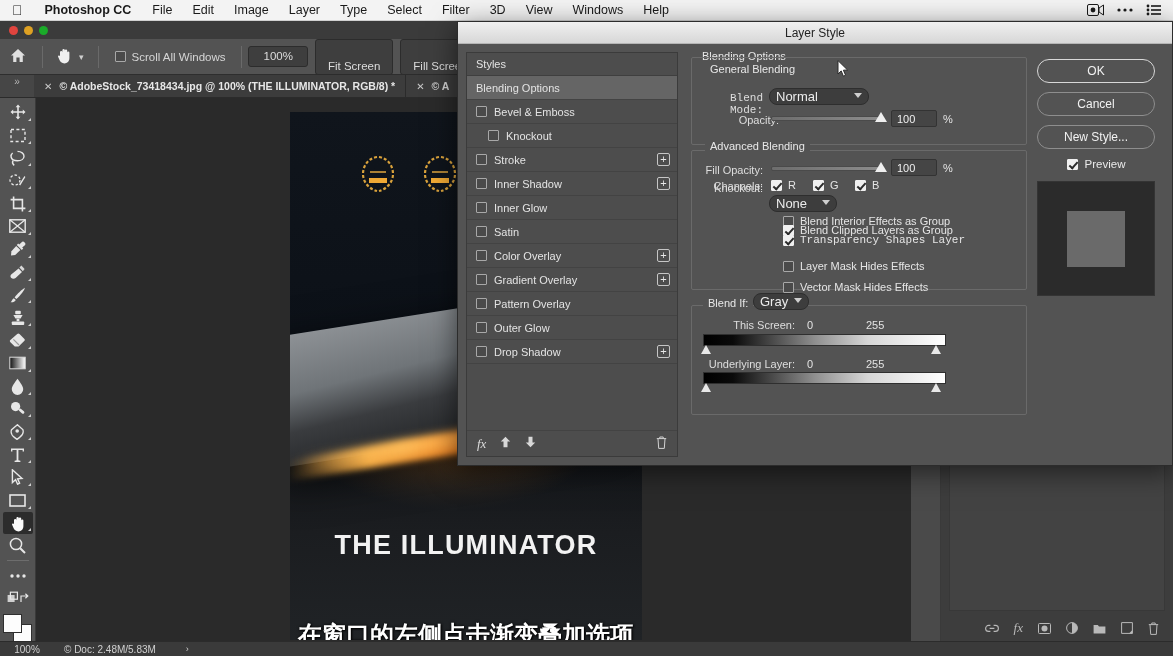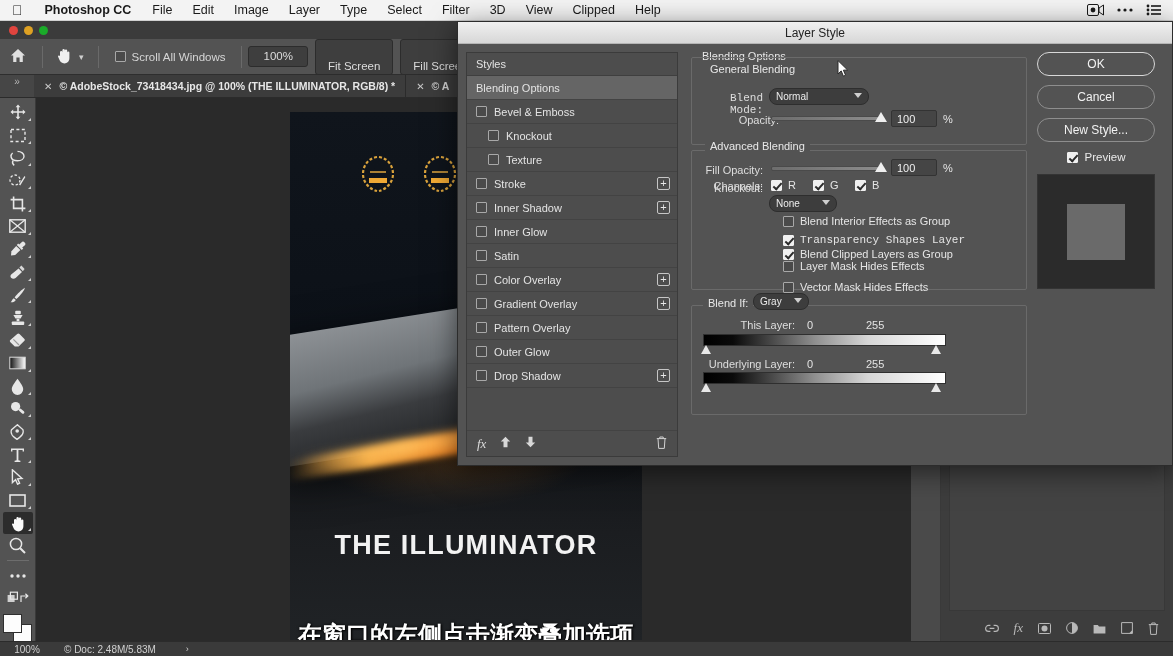--- a/index.html
+++ b/index.html
@@ -228,21 +228,21 @@
   
   .opt-pane {
     position: absolute; left: 233px; top: 8px; width: 336px; bottom: 8px;
     color: #e0e0e0; font-size: 11px;
   }
   .grouptitle { position: absolute; font-size: 11px; color: #e8e8e8; background: #535353; padding: 0 5px; }
   .fieldset { position: absolute; border: 1px solid #6a6a6a; border-radius: 2px; }
   .lbl { position: absolute; text-align: right; font-size: 11px; color: #dedede; }
   .selectbox {
     position: absolute; background: #3d3d3d; border: 1px solid #2e2e2e; border-radius: 8px;
-    height: 17px; line-height: 16px; padding-left: 6px; font-size: 10px; color: #ececec;
+    height: 17px; line-height: 16px; padding-left: 6px; font-size: 13px; color: #ececec;
   }
   .selectbox .cv { position: absolute; right: 6px; top: 4px; width: 0; height: 0;
     border-left: 4px solid transparent; border-right: 4px solid transparent; border-top: 5px solid #cfcfcf; }
   .slidertrack {
     position: absolute; height: 5px; border-radius: 2px;
     background: linear-gradient(90deg,#6d6d6d,#8c8c8c);
     border: 1px solid #4a4a4a;
   }
   .sliderknob {
     position: absolute; width: 0; height: 0;
@@ -263,21 +263,21 @@
   }
   .stopL, .stopR {
     position: absolute; width: 0; height: 0;
     border-left: 5px solid transparent; border-right: 5px solid transparent;
     border-bottom: 9px solid #e8e8e8;
   }
 
   
   .btncol { position: absolute; right: 10px; top: 8px; width: 132px; }
   .dlgbtn {
-    display: block; width: 118px; height: 24px; margin: 0 auto 9px auto;
+    display: block; width: 118px; height: 24px; margin: 7px auto 9px auto;
     border-radius: 12px; border: 1px solid #8e8e8e; background: #535353;
     color: #f2f2f2; font-size: 12px; text-align: center; line-height: 22px;
   }
   .dlgbtn.primary { border-color: #d8d8d8; }
   .previewrow { display: flex; align-items: center; justify-content: center; gap: 7px; font-size: 11.5px; color: #eaeaea; margin-top: 2px; }
   .thumb {
     width: 118px; height: 115px; margin: 11px auto 0 auto;
     background: #2b2b2b; border: 1px solid #343434;
     display: flex; align-items: center; justify-content: center;
   }
@@ -293,21 +293,21 @@
     <span class="appname">Photoshop CC</span>
     <span class="mitem">File</span>
     <span class="mitem">Edit</span>
     <span class="mitem">Image</span>
     <span class="mitem">Layer</span>
     <span class="mitem">Type</span>
     <span class="mitem">Select</span>
     <span class="mitem">Filter</span>
     <span class="mitem">3D</span>
     <span class="mitem">View</span>
-    <span class="mitem">Clipped</span>
+    <span class="mitem">Windows</span>
     <span class="mitem">Help</span>
     <span class="right">
       <span>
         <svg width="17" height="12" viewBox="0 0 17 12">
             <rect x="0.5" y="0.5" width="11" height="11" rx="1.5" fill="none" stroke="#1a1a1a"></rect>
             <circle cx="6" cy="6" r="2.4" fill="#1a1a1a"></circle>
             <path d="M12 4 L16.5 1 L16.5 11 L12 8 Z" fill="none" stroke="#1a1a1a"></path>
           </svg>
       </span>
       <span>
@@ -628,24 +628,20 @@
           <span>Blending Options</span>
         </div>
         <div class="sl-row">
           <span class="cbox"></span>
           <span>Bevel &amp; Emboss</span>
         </div>
         <div class="sl-row indent">
           <span class="cbox"></span>
           <span>Knockout</span>
         </div>
-        <div class="sl-row indent">
-          <span class="cbox"></span>
-          <span>Texture</span>
-        </div>
         <div class="sl-row">
           <span class="cbox"></span>
           <span>Stroke</span>
           <span class="plusbtn">+</span>
         </div>
         <div class="sl-row">
           <span class="cbox"></span>
           <span>Inner Shadow</span>
           <span class="plusbtn">+</span>
         </div>
@@ -745,21 +741,21 @@
         <div class="lbl" style="left:0px; top:130px; width:72px;">Knockout:</div>
         <div class="selectbox" style="left:78px; top:143px; width:68px;">
           <span>None</span>
           <span class="cv"></span>
         </div>
 
         <div class="chkrow" style="left:92px; top:163px;">
           <span class="cbox"></span>
           <span>Blend Interior Effects as Group</span>
         </div>
-        <div class="chkrow" style="left:92px; top:196px;justify-content:flex-end;">
+        <div class="chkrow" style="left:92px; top:172px;justify-content:flex-end;">
           <span class="cbox on"></span>
           <span>Blend Clipped Layers as Group</span>
         </div>
         <div class="chkrow" style="left:92px; top:182px;font-family:Liberation Mono, monospace;">
           <span class="cbox on"></span>
           <span>Transparency Shapes Layer</span>
         </div>
         <div class="chkrow" style="left:92px; top:208px;">
           <span class="cbox"></span>
           <span>Layer Mask Hides Effects</span>
@@ -769,21 +765,21 @@
           <span>Vector Mask Hides Effects</span>
         </div>
 
         <div class="fieldset" style="left:0px; top:253px; right:0px; height:110px;"></div>
         <div class="grouptitle" style="left:12px; top:245px;">Blend If:</div>
         <div class="selectbox" style="left:62px; top:241px; width:56px;">
           <span>Gray</span>
           <span class="cv"></span>
         </div>
 
-        <div class="lbl" style="left:0px; top:267px; width:104px;">This Layer:</div>
+        <div class="lbl" style="left:0px; top:267px; width:104px;">This Screen:</div>
         <div class="pct" style="left:116px; top:267px;">0</div>
         <div class="pct" style="left:175px; top:267px;">255</div>
         <div class="gradbar" style="left:12px; top:282px; width:243px;"></div>
         <div class="stopL" style="left:10px; top:293px;"></div>
         <div class="stopR" style="left:240px; top:293px;"></div>
 
         <div class="lbl" style="left:0px; top:306px; width:104px;">Underlying Layer:</div>
         <div class="pct" style="left:116px; top:306px;">0</div>
         <div class="pct" style="left:175px; top:306px;">255</div>
         <div class="gradbar" style="left:12px; top:320px; width:243px;"></div>

